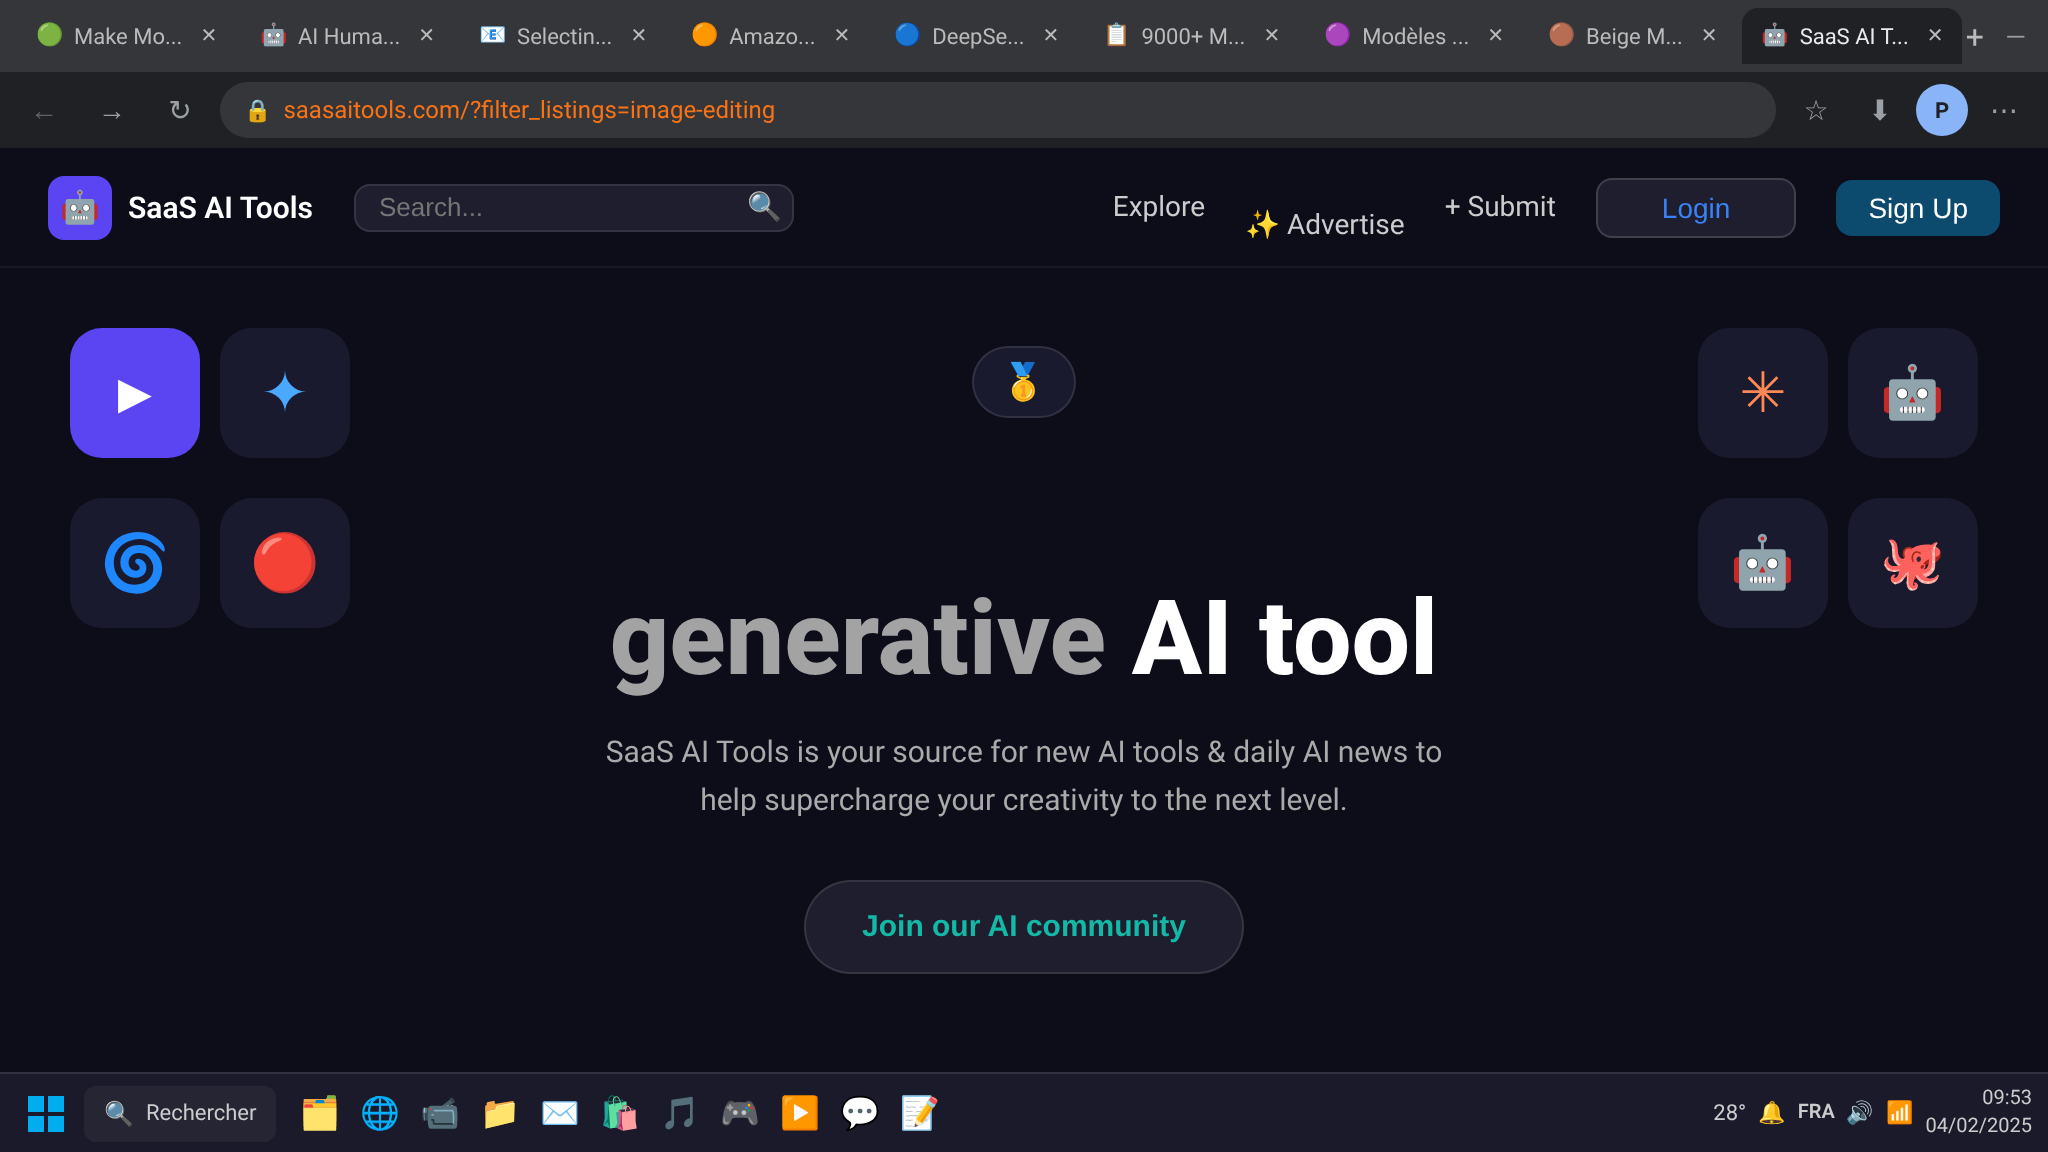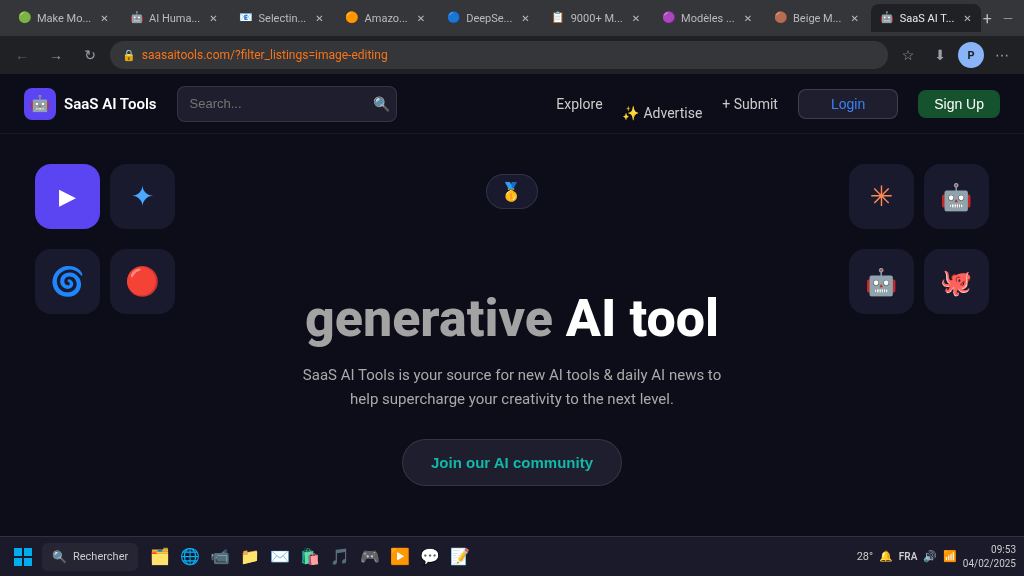--- a/index.html
+++ b/index.html
@@ -177,21 +177,21 @@
       font-size: 15px;
       font-weight: 600;
     }
     .search-bar {
       margin-left: 20px;
       display: flex;
       align-items: center;
       background: #1e1e2e;
       border-radius: 8px;
       padding: 0 12px;
-      height: 36px;
+      height: 24px;
       width: 220px;
       gap: 8px;
       border: 1px solid rgba(255,255,255,0.1);
     }
     .search-input {
       background: transparent;
       border: none;
       outline: none;
       color: #aaa;
       font-size: 13px;
@@ -219,21 +219,21 @@
     .nav-btn-login {
       background: #1e1e2e;
       border: 1px solid rgba(255,255,255,0.15);
       color: #3b82f6;
       padding: 6px 32px;
       border-radius: 8px;
       font-size: 14px;
       cursor: pointer;
     }
     .nav-btn-signup {
-      background: #14532d;
+      background: #0c4a6e;
       color: white;
       padding: 6px 16px;
       border-radius: 8px;
       font-size: 14px;
       cursor: pointer;
       border: none;
     }
 
     
     .hero {

